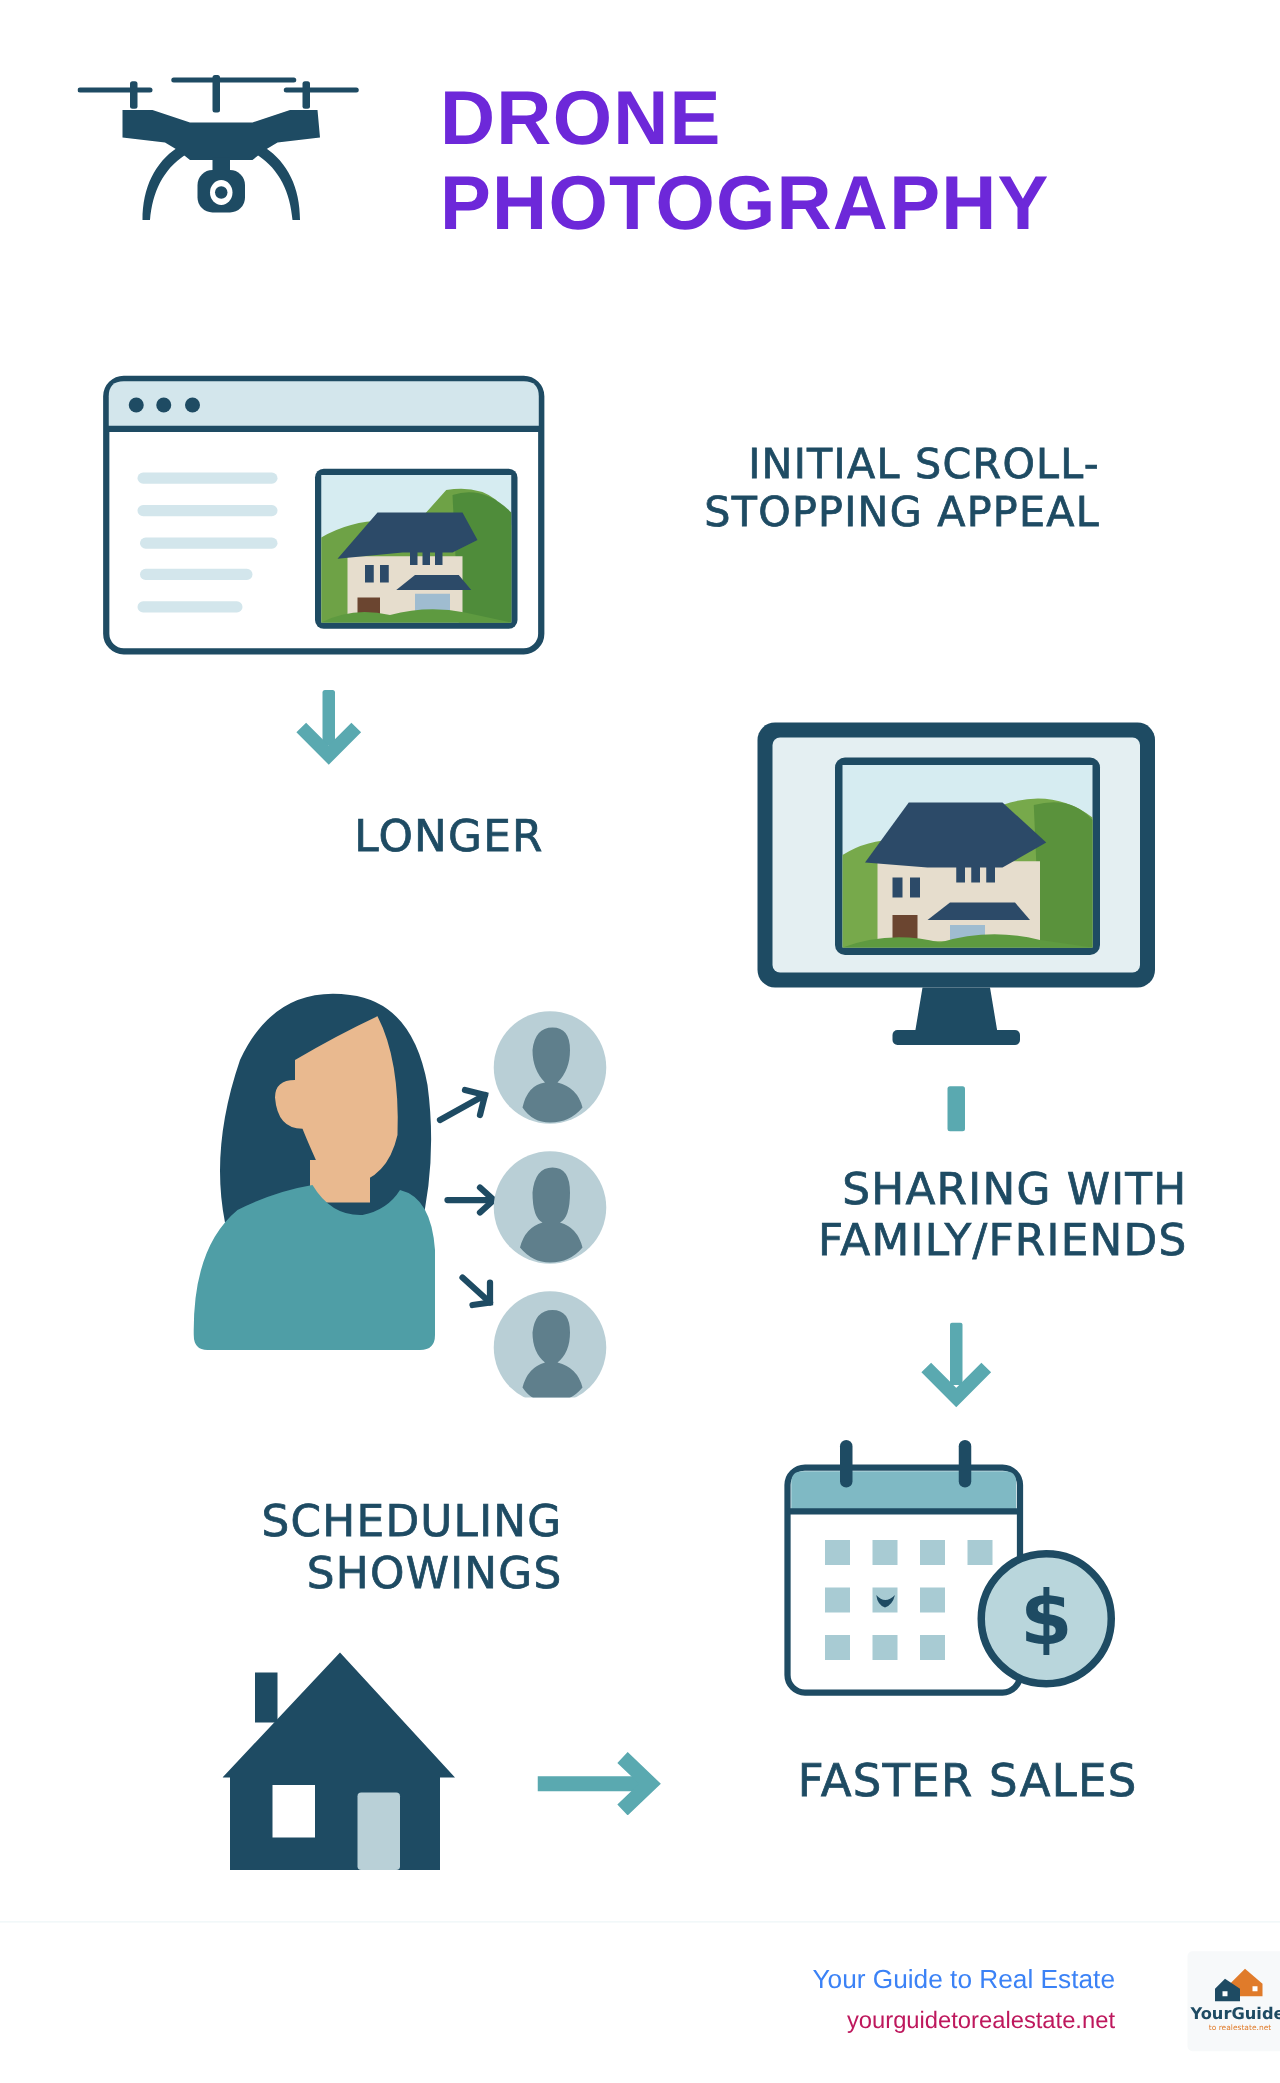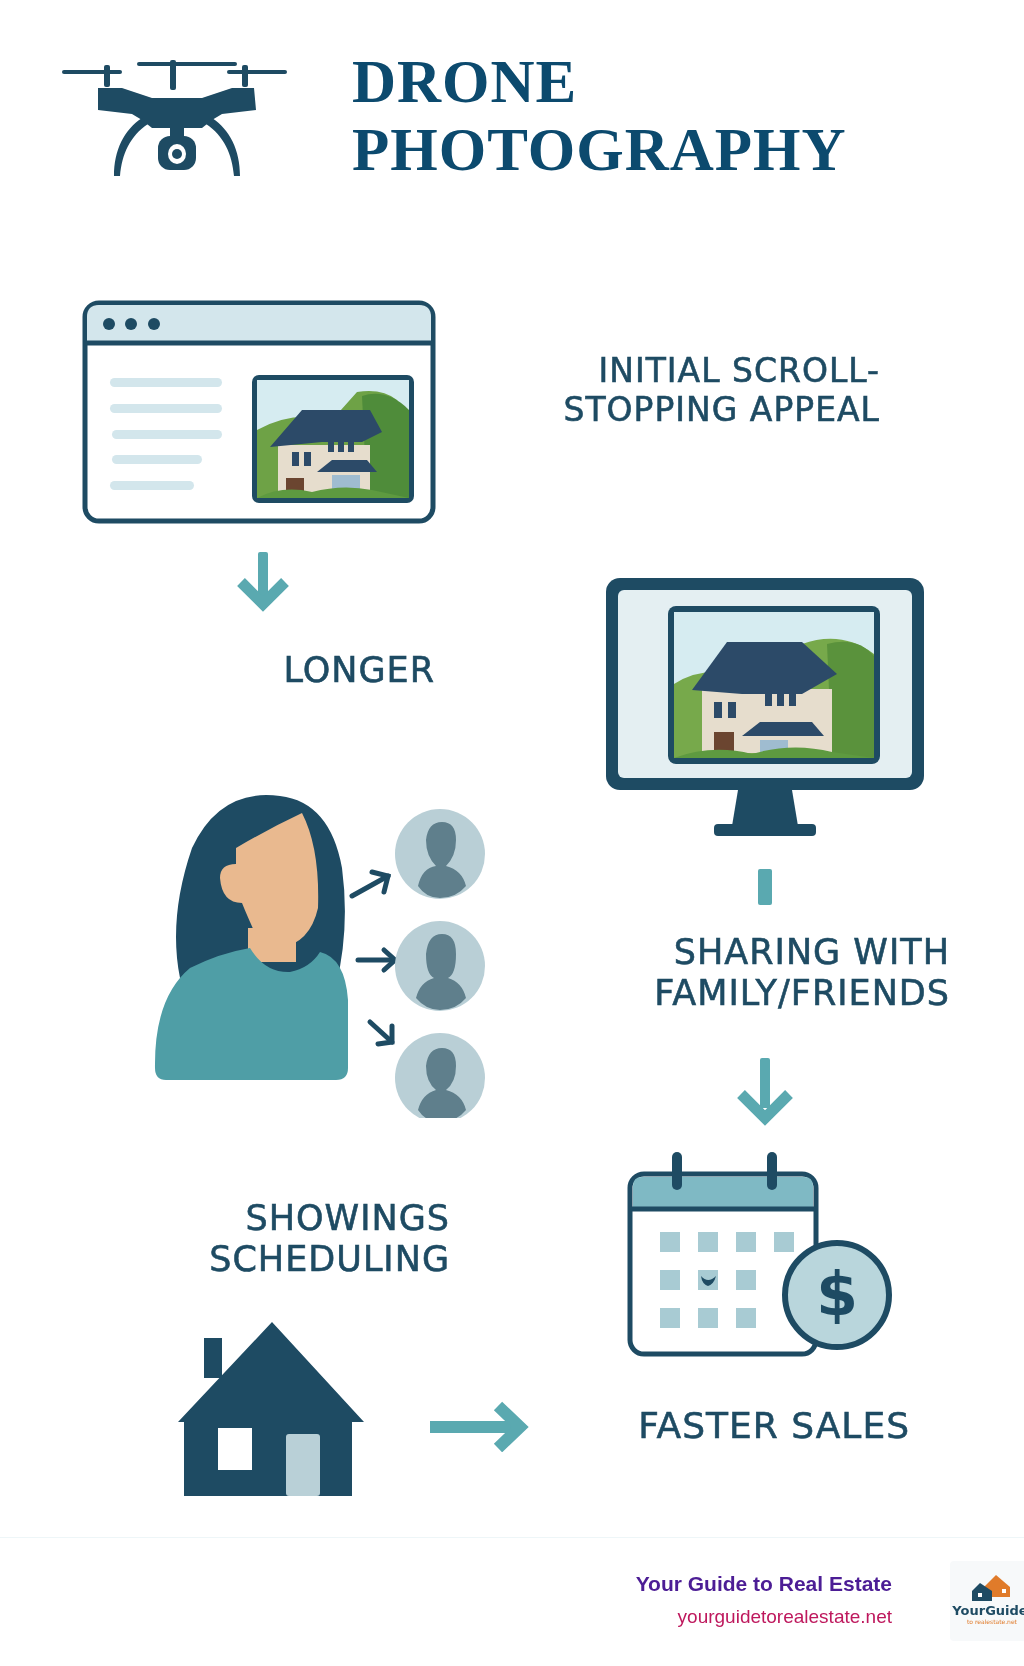--- a/index.html
+++ b/index.html
@@ -13,34 +13,34 @@
     position: absolute;
     font-family: "DejaVu Sans", "Liberation Sans", sans-serif;
     font-weight: normal;
     color: #1e4b63;
     text-align: right;
     letter-spacing: 1px;
     line-height: 1.18;
     -webkit-text-stroke: 0.6px #1e4b63;
   }
   .title {
-    position: absolute; left: 352px; top: 48px;
-    font-family: Liberation Serif, serif;
+    position: absolute; left: 352px; top: 60px;
+    font-family: Liberation Sans, sans-serif;
     font-weight: bold; font-size: 61px; line-height: 68px;
-    color: #0c4a6e; letter-spacing: 1px;
+    color: #6d28d9; letter-spacing: 1px;
   }
   .title div { white-space: nowrap; }
   svg { display: block; }
   .footer-line {
     position: absolute; left: 0; right: 0; top: 1537px; height: 1px; background: #eef6f8;
   }
   .footer-name {
     position: absolute; right: 132px; top: 1572px;
-    font-family: "Liberation Sans", sans-serif; font-weight: bold;
-    font-size: 21px; color: #4c1d95; text-align: right; white-space: nowrap;
+    font-family: "Liberation Sans", sans-serif; font-weight: normal;
+    font-size: 21px; color: #3b82f6; text-align: right; white-space: nowrap;
   }
   .footer-url {
     position: absolute; right: 132px; top: 1606px;
     font-family: "Liberation Sans", sans-serif;
     font-size: 19px; color: #be185d; text-align: right; white-space: nowrap;
   }
   .footer-logo {
     position: absolute; left: 922px; top: 1561px; width: 80px; height: 80px;
     background: #f7f9fa; border-radius: 4px; margin-left: 28px;
   }
@@ -189,22 +189,22 @@
 </div>
 
 <div class="abs" style="left:735px; top:1058px;">
   <svg width="60" height="68" viewBox="0 0 60 68">
     <rect x="25" y="0" width="10" height="50" rx="2" fill="#5aa9b0"></rect>
     <polyline points="6,36 30,60 54,36" fill="none" stroke="#5aa9b0" stroke-width="11"></polyline>
   </svg>
 </div>
 
 <div class="label" style="left:120px; top:1198px; width:330px; font-size:35px;">
+  <div>SCHEDULING</div>
   <div>SHOWINGS</div>
-  <div>SCHEDULING</div>
 </div>
 
 <div class="abs" style="left:626px; top:1152px;">
   <svg width="270" height="210" viewBox="0 0 270 210">
     <rect x="4" y="22" width="186" height="180" rx="14" fill="#ffffff" stroke="#1e4b63" stroke-width="5"></rect>
     <path d="M7 34 Q7 25 16 25 L178 25 Q187 25 187 34 L187 56 L7 56 Z" fill="#7fb9c4"></path>
     <line x1="4" y1="57" x2="190" y2="57" stroke="#1e4b63" stroke-width="5"></line>
     <rect x="46" y="0" width="10" height="38" rx="5" fill="#1e4b63"></rect>
     <rect x="141" y="0" width="10" height="38" rx="5" fill="#1e4b63"></rect>
     <g fill="#a8cbd3">

